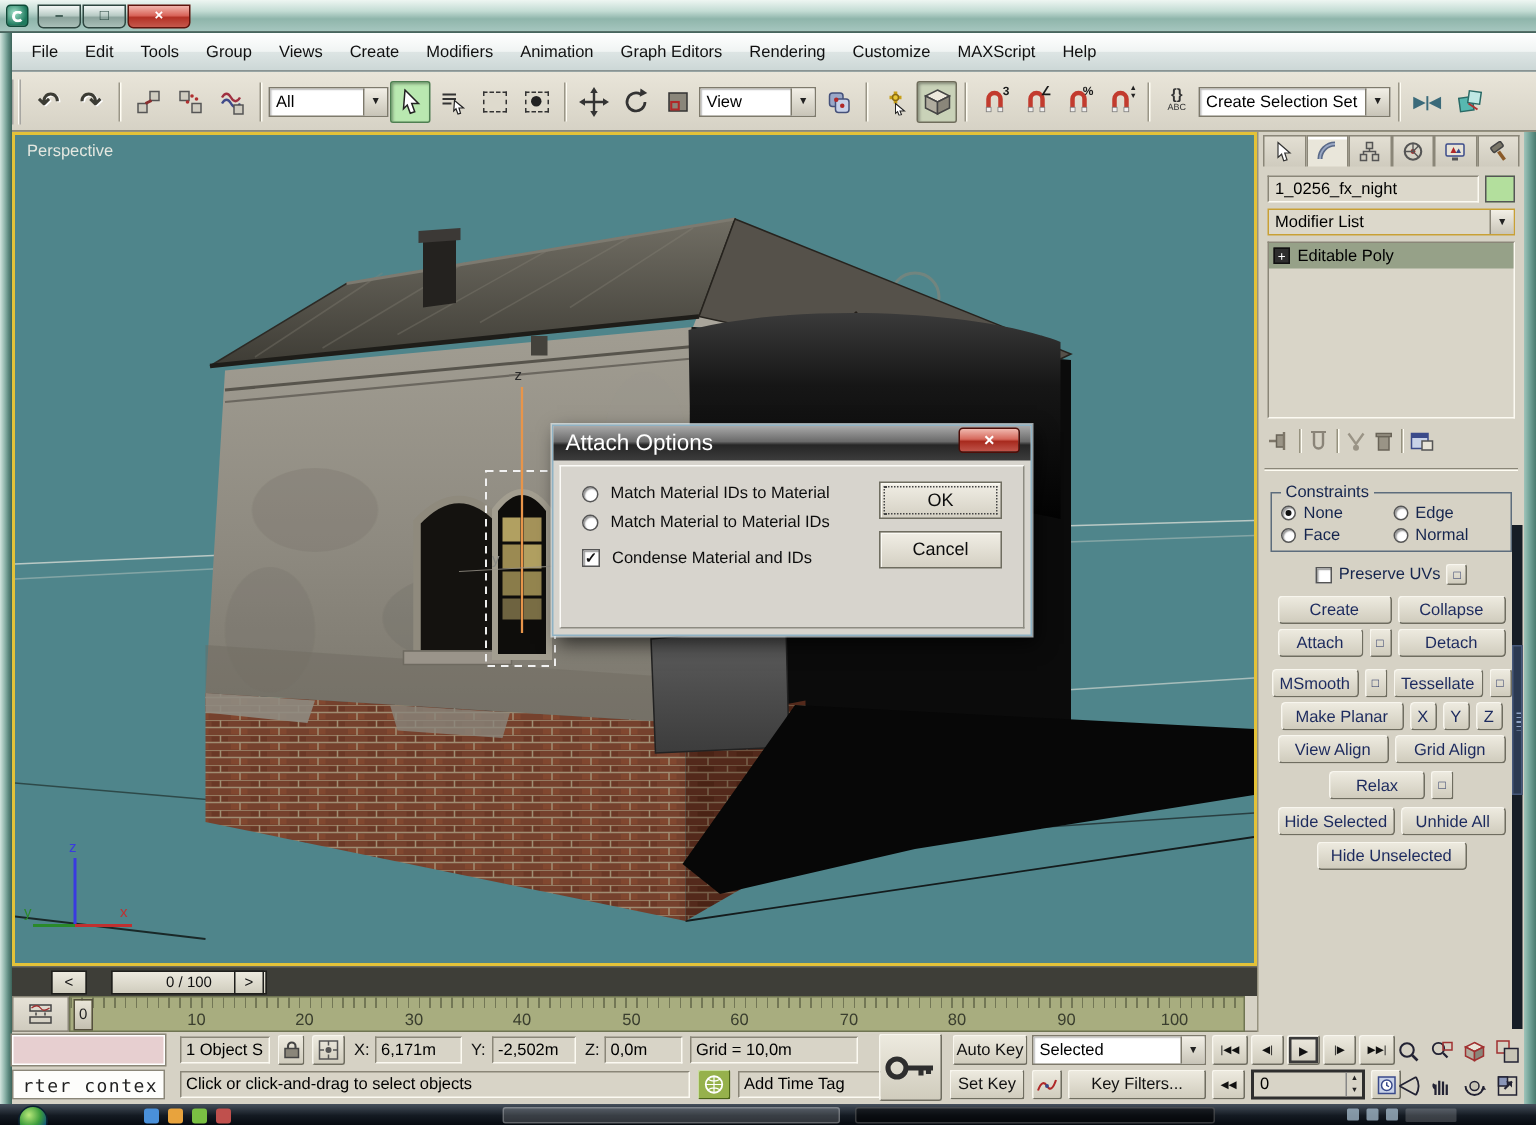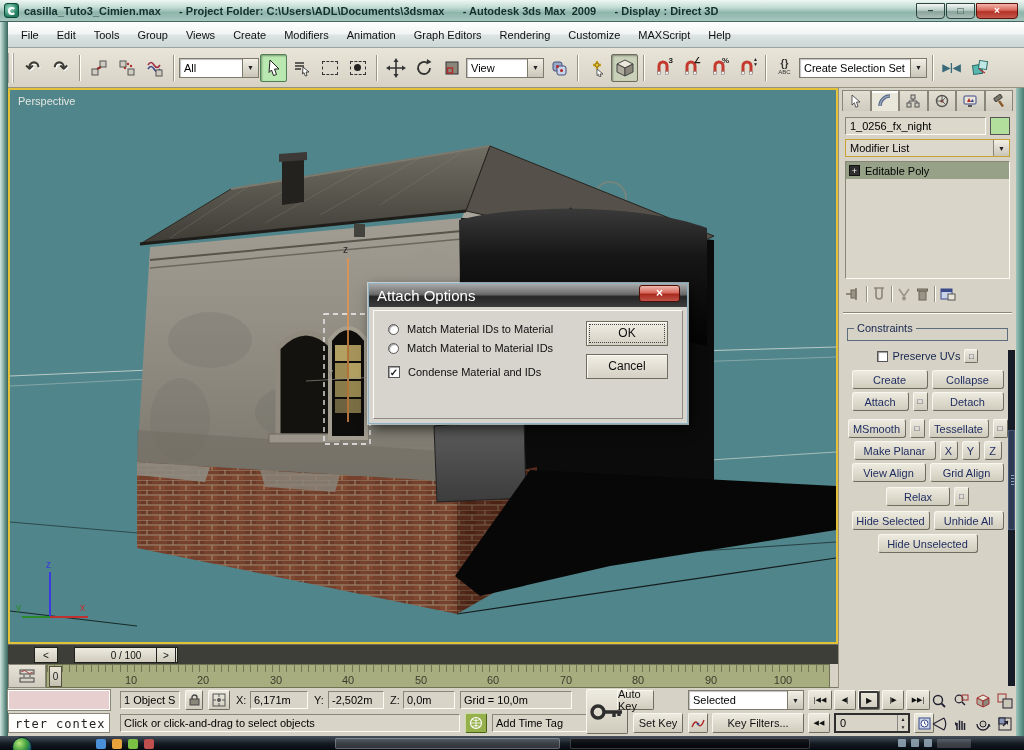--- a/index.html
+++ b/index.html
@@ -156,21 +156,20 @@
 
   svg { display:block; }
 </style>
 </head>
 <body>
 
 <div id="titlebar">
   <div id="app-icon">
       <span></span>
     </div>
-  <div id="title-text">casilla_Tuto3_Cimien.max      - Project Folder: C:\Users\ADL\Documents\3dsmax      - Autodesk 3ds Max  2009      - Display : Direct 3D</div>
   <div id="win-buttons">
     <div class="win-btn">–</div>
     <div class="win-btn">□</div>
     <div class="win-btn close">×</div>
   </div>
 </div>
 
 <div id="menubar">
   <span class="menu-item">File</span>
   <span class="menu-item">Edit</span>
@@ -584,20 +583,38 @@
         <rect x="1" y="2" width="11" height="10" fill="#c8d2e8" stroke="#3a4a8a"></rect>
         <rect x="1" y="2" width="11" height="3" fill="#3a4a8a"></rect>
         <rect x="8" y="7" width="7" height="6" fill="#e8e4d8" stroke="#555"></rect>
       </svg>
   </div>
 
   <div class="cp-divider"></div>
 
   <fieldset>
     <legend>Constraints</legend>
+    <div class="radio2col">
+      <div class="rrow">
+          <span class="sradio sel"></span>
+          <span>None</span>
+        </div>
+      <div class="rrow">
+          <span class="sradio"></span>
+          <span>Edge</span>
+        </div>
+      <div class="rrow">
+          <span class="sradio"></span>
+          <span>Face</span>
+        </div>
+      <div class="rrow">
+          <span class="sradio"></span>
+          <span>Normal</span>
+        </div>
+    </div>
   </fieldset>
 
   <div class="btnrow" style="margin-top:8px">
     <div class="rrow">
       <span class="scheckbox"></span>
       <span>Preserve UVs</span>
     </div>
     <div class="pset" style="height:14px;width:14px">□</div>
   </div>
 
@@ -709,21 +726,21 @@
       </svg>
   </div>
   <div class="sb sfield" style="left:484px;top:26px;width:108px">Add Time Tag</div>
 
   <div class="sb sbtn" style="left:578px;top:1px;width:42px;height:45px">
     <svg width="34" height="22">
         <circle cx="8" cy="11" r="6" fill="none" stroke="#2e2e2e" stroke-width="3.4"></circle>
         <path d="M14,11 H32 M24,11 V16 M29,11 V15" stroke="#2e2e2e" stroke-width="3.4"></path>
       </svg>
   </div>
-  <div class="sb sbtn" style="left:609px;top:2px;width:37px">Auto Key</div>
+  <div class="sb sbtn" style="left:627px;top:2px;width:50px">Auto Key</div>
   <div class="sb sbtn" style="left:625px;top:25px;width:50px">Set Key</div>
 
   <div class="sb" style="left:680px;top:2px;width:116px">
     <div class="combo" style="width:116px;height:20px">
       <span class="val">Selected</span>
       <span class="arrow">▼</span>
     </div>
   </div>
   <div class="sb sbtn" style="left:680px;top:25px;width:20px">
     <svg width="14" height="12">

